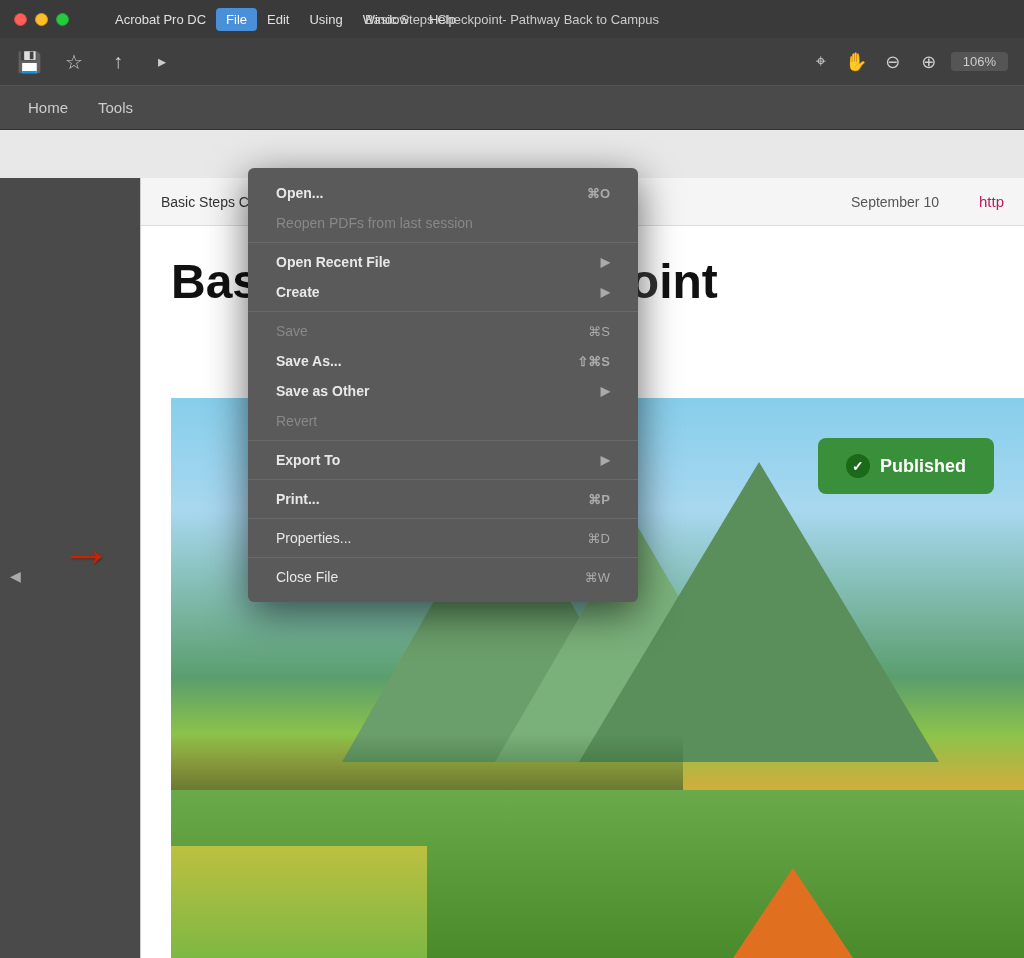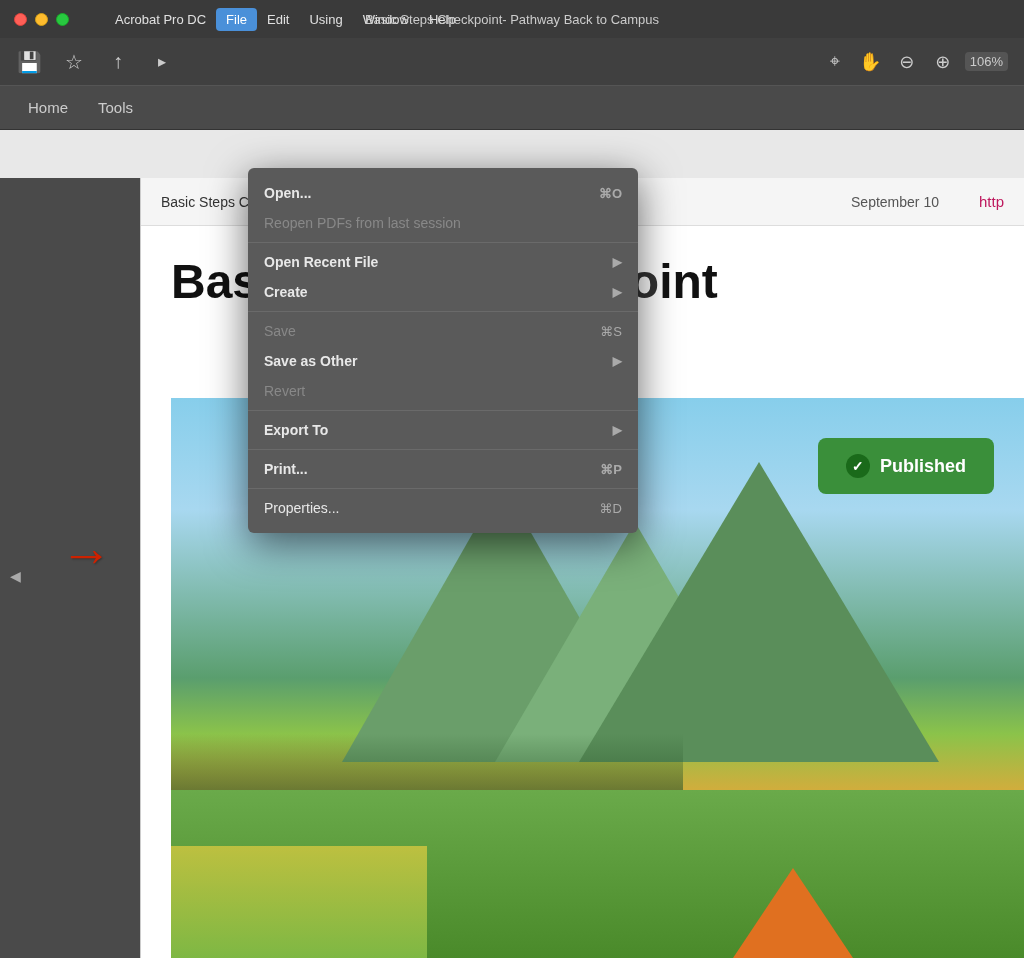--- a/index.html
+++ b/index.html
@@ -91,21 +91,21 @@
     }
     .toolbar-nav {
       display: flex;
       align-items: center;
       gap: 8px;
       margin-left: auto;
     }
     .nav-label {
       color: #ccc;
       font-size: 13px;
-      padding: 2px 5px;
+      padding: 2px 12px;
       background: #555;
       border-radius: 4px;
     }
 
     
     .app-nav {
       height: 44px;
       background: #4a4a4a;
       display: flex;
       align-items: center;
@@ -323,21 +323,21 @@
     .menu-section {
       border-bottom: 1px solid #6a6a6a;
       padding: 4px 0;
     }
     .menu-section:last-child {
       border-bottom: none;
     }
     .dropdown-item {
       display: flex;
       align-items: center;
-      padding: 7px 16px;
+      padding: 7px 28px;
       color: #e8e8e8;
       font-size: 14px;
       cursor: pointer;
       position: relative;
     }
     .dropdown-item.highlighted {
       background: #4a7fc1;
       color: white;
     }
     .dropdown-item.disabled {
@@ -492,20 +492,24 @@
             <span class="arrow-right">▶</span>
           </div>
         </div>
 
         <div class="menu-section">
           <div class="dropdown-item disabled">
             <span>Save</span>
             <span class="shortcut">⌘S</span>
           </div>
           <div class="dropdown-item bold-item">
+            <span>Save As...</span>
+            <span class="shortcut">⇧⌘S</span>
+          </div>
+          <div class="dropdown-item bold-item">
             <span>Save as Other</span>
             <span class="arrow-right">▶</span>
           </div>
           <div class="dropdown-item disabled">
             <span>Revert</span>
           </div>
         </div>
 
         <div class="menu-section">
           <div class="dropdown-item bold-item">
@@ -522,17 +526,23 @@
         </div>
 
 
         <div class="menu-section">
           <div class="dropdown-item">
             <span>Properties...</span>
             <span class="shortcut">⌘D</span>
           </div>
         </div>
 
+        <div class="menu-section">
+          <div class="dropdown-item">
+            <span>Close File</span>
+            <span class="shortcut">⌘W</span>
+          </div>
+        </div>
       </div>
 
     </div>
   </div>
 </div>
 
 </body></html>

